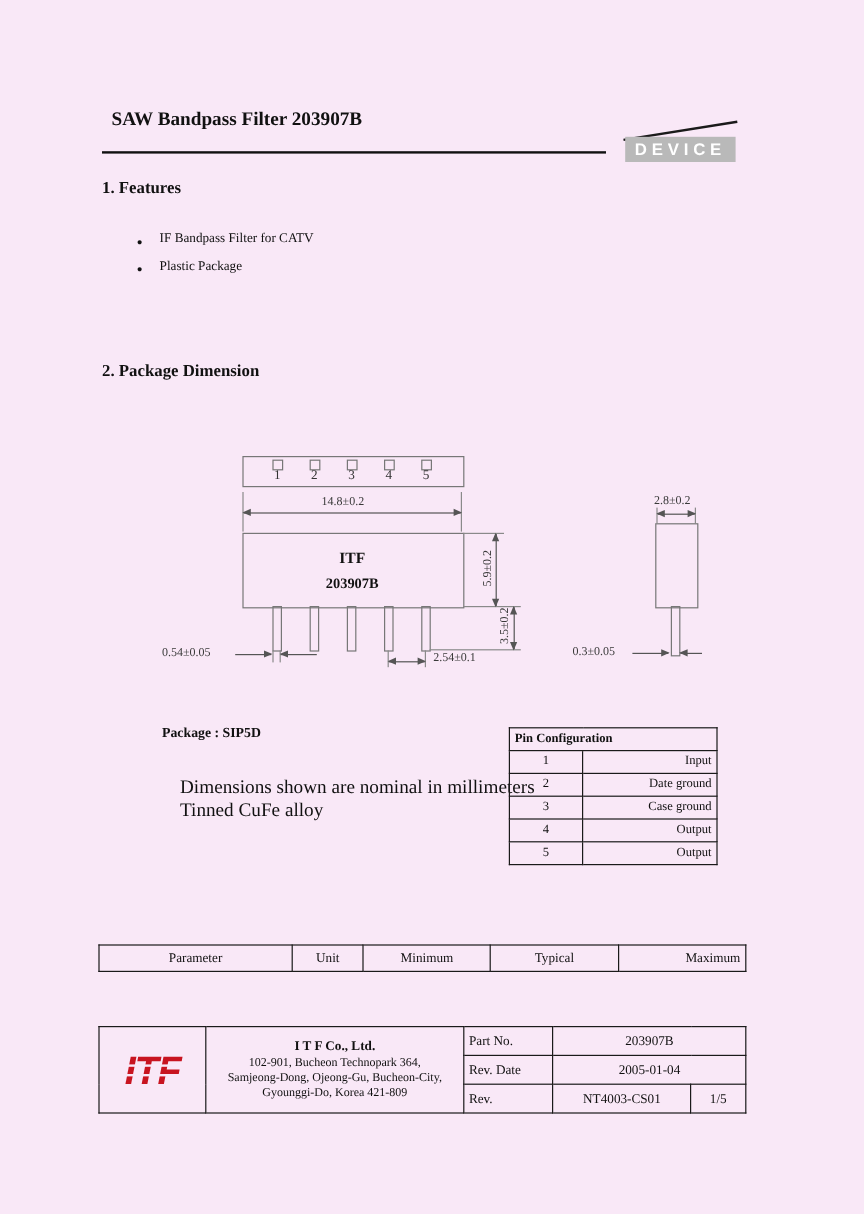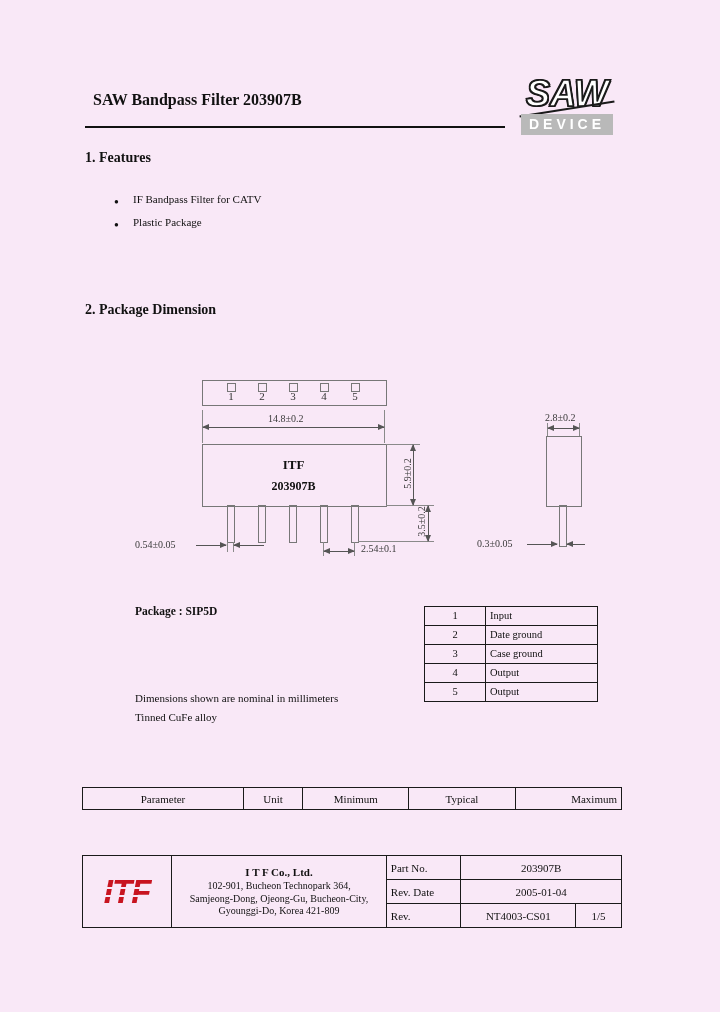--- a/index.html
+++ b/index.html
@@ -39,29 +39,29 @@
   .ext-v{width:0;border-left:1px solid #8a8a8a;}
   .ext-h{height:0;border-top:1px solid #8a8a8a;}
 
   .pinnum{font-size:11px;color:#333;width:20px;text-align:center;}
   .padsq{width:7px;height:7px;border:1px solid #777;}
   .chipline{left:202px;width:183px;text-align:center;font-weight:bold;}
   .chip1{top:457px;font-size:13px;}
   .chip2{top:479px;font-size:12px;}
 
   .pkg-label{left:135px;top:605px;font-size:11.5px;font-weight:bold;}
-  .note{left:135px;font-size:11px;margin-top:44px;}
+  .note{left:150px;font-size:16px;}
 
   
   .tbl{position:absolute;border-collapse:collapse;color:#111;}
   .tbl td{border:1px solid #1a1a1a;padding:2px 4px;line-height:14px;}
   .pin-tbl{left:424px;top:606px;width:174px;font-size:10.5px;}
   .pin-tbl .pin-title{font-weight:bold;}
   .pin-tbl .pin-num{width:52px;text-align:center;}
-  .pin-tbl .pin-desc{text-align:left;}
+  .pin-tbl .pin-desc{text-align:right;}
   .spec-tbl{left:82px;top:787px;width:540px;font-size:11px;}
   .spec-tbl td{height:17px;text-align:center;}
   .spec-tbl .c-param{width:168px;}
   .spec-tbl .c-unit{width:55px;}
   .spec-tbl .c-min{width:105px;}
   .spec-tbl .c-typ{width:107px;}
   .spec-tbl .c-max{width:105px;text-align:right;}
   .spec-tbl .d-param{text-align:left;padding-left:14px;}
   .foot-tbl{left:82px;top:855px;width:540px;font-size:11px;}
   .foot-tbl td{height:19px;}
@@ -79,21 +79,20 @@
   .s2{top:21px;}
 </style>
 </head>
 <body>
 
 <div class="page">
 
   <div class="abs doc-title">SAW Bandpass Filter 203907B</div>
   <div class="abs title-rule"></div>
   <div class="abs logo">
-    <div class="logo-saw">SAW</div>
     <div class="logo-slash"></div>
     <div class="logo-device">DEVICE</div>
   </div>
 
   <div class="abs h-sec h-features">1. Features</div>
   <span class="abs bullet" style="left:114px;top:197px;">●</span>
   <span class="abs feat-text" style="left:133px;top:193px;">IF Bandpass Filter for CATV</span>
   <span class="abs bullet" style="left:114px;top:220px;">●</span>
   <span class="abs feat-text" style="left:133px;top:216px;">Plastic Package</span>
 
@@ -153,20 +152,23 @@
   <div class="abs dimtext" style="left:477px;top:538px;">0.3±0.05</div>
   <div class="abs seg ar" style="left:527px;top:544px;width:30px;"></div>
   <div class="abs seg al" style="left:567px;top:544px;width:18px;"></div>
 
   <div class="abs pkg-label">Package : SIP5D</div>
   <div class="abs note" style="top:648px;">Dimensions shown are nominal in millimeters</div>
   <div class="abs note" style="top:667px;">Tinned CuFe alloy</div>
 
   <table class="tbl pin-tbl">
     <tbody>
+        <tr>
+      <td colspan="2" class="pin-title">Pin Configuration</td>
+    </tr>
     <tr>
       <td class="pin-num">1</td>
       <td class="pin-desc">Input</td>
     </tr>
     <tr>
       <td class="pin-num">2</td>
       <td class="pin-desc">Date ground</td>
     </tr>
     <tr>
       <td class="pin-num">3</td>

